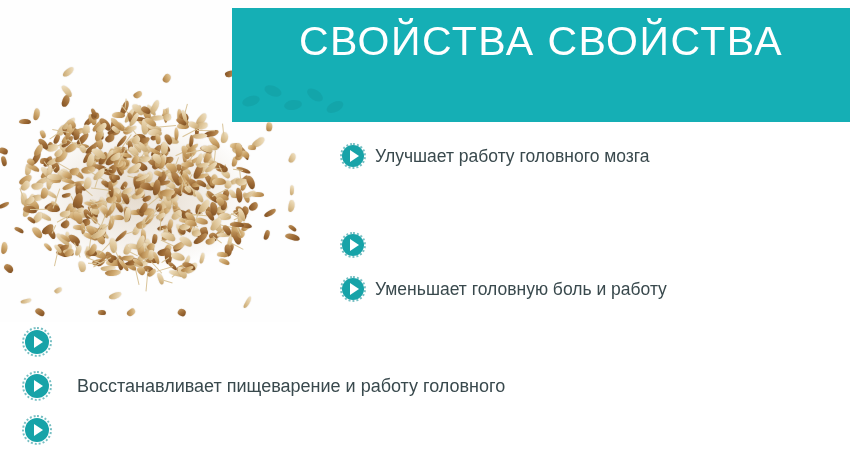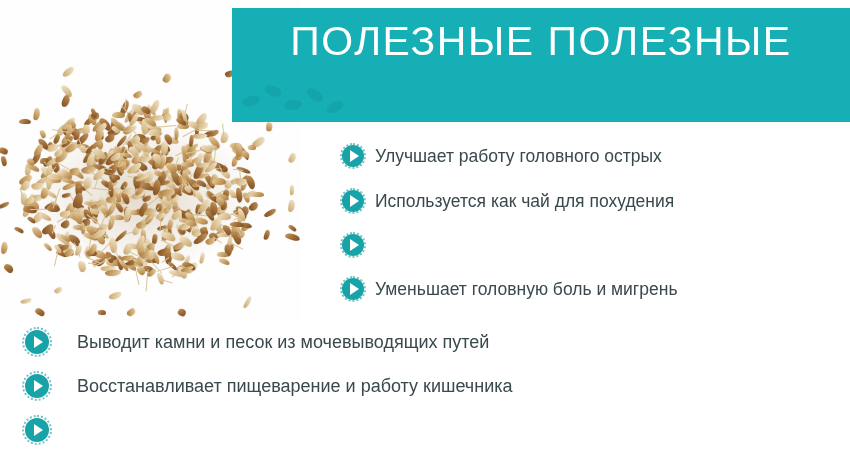--- a/index.html
+++ b/index.html
@@ -871,74 +871,65 @@
   </div>
 
   <div class="banner">
     <div class="banner-ghost">
       <i style="left:4px;  top:16px; transform:rotate(-18deg);"></i>
       <i style="left:26px; top:6px;  transform:rotate(22deg);"></i>
       <i style="left:46px; top:20px; transform:rotate(-8deg);"></i>
       <i style="left:68px; top:10px; transform:rotate(34deg);"></i>
       <i style="left:88px; top:22px; transform:rotate(-26deg);"></i>
     </div>
-    <div class="banner-title">ПОЛЕЗНЫЕ ПОЛЕЗНЫЕ</div>
+    <div class="banner-title">СВОЙСТВА СВОЙСТВА</div>
   </div>
 
   <div class="bullet" style="left:340px; top:143px;">
     <span class="bullet-icon">
       <span class="ring"></span>
         <span class="disc"></span>
         <span class="tri"></span>
     </span>
-    <span class="bullet-text">Улучшает работу головного острых</span>
+    <span class="bullet-text">Улучшает работу головного мозга</span>
   </div>
 
-  <div class="bullet" style="left:340px; top:188px;">
-    <span class="bullet-icon">
-      <span class="ring"></span>
-        <span class="disc"></span>
-        <span class="tri"></span>
-    </span>
-    <span class="bullet-text">Используется как чай для похудения</span>
-  </div>
 
   <div class="bullet" style="left:340px; top:232px;">
     <span class="bullet-icon">
       <span class="ring"></span>
         <span class="disc"></span>
         <span class="tri"></span>
     </span>
   </div>
 
   <div class="bullet" style="left:340px; top:276px;">
     <span class="bullet-icon">
       <span class="ring"></span>
         <span class="disc"></span>
         <span class="tri"></span>
     </span>
-    <span class="bullet-text">Уменьшает головную боль и мигрень</span>
+    <span class="bullet-text">Уменьшает головную боль и работу</span>
   </div>
 
   <div class="bullet big" style="left:22px; top:327px;">
     <span class="bullet-icon">
       <span class="ring"></span>
         <span class="disc"></span>
         <span class="tri"></span>
     </span>
-    <span class="bullet-text" style="margin-left:13px;">Выводит камни и песок из мочевыводящих путей</span>
   </div>
 
   <div class="bullet big" style="left:22px; top:371px;">
     <span class="bullet-icon">
       <span class="ring"></span>
         <span class="disc"></span>
         <span class="tri"></span>
     </span>
-    <span class="bullet-text" style="margin-left:13px;">Восстанавливает пищеварение и работу кишечника</span>
+    <span class="bullet-text" style="margin-left:13px;">Восстанавливает пищеварение и работу головного</span>
   </div>
 
   <div class="bullet big" style="left:22px; top:415px;">
     <span class="bullet-icon">
       <span class="ring"></span>
         <span class="disc"></span>
         <span class="tri"></span>
     </span>
   </div>
 

